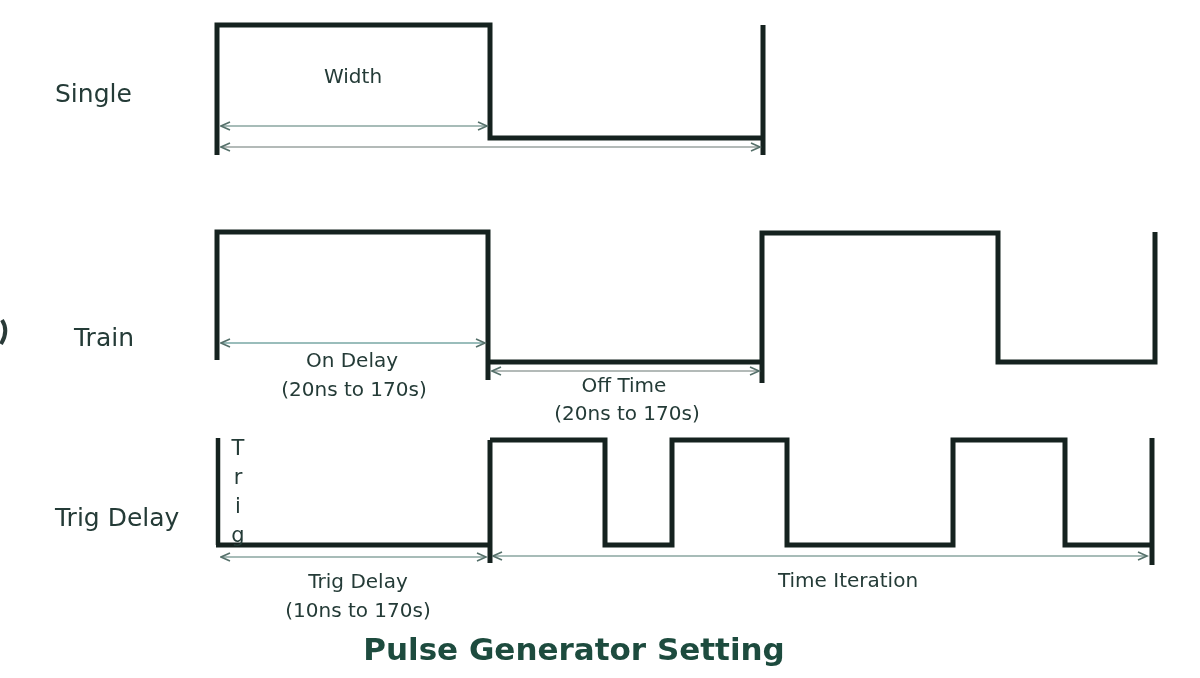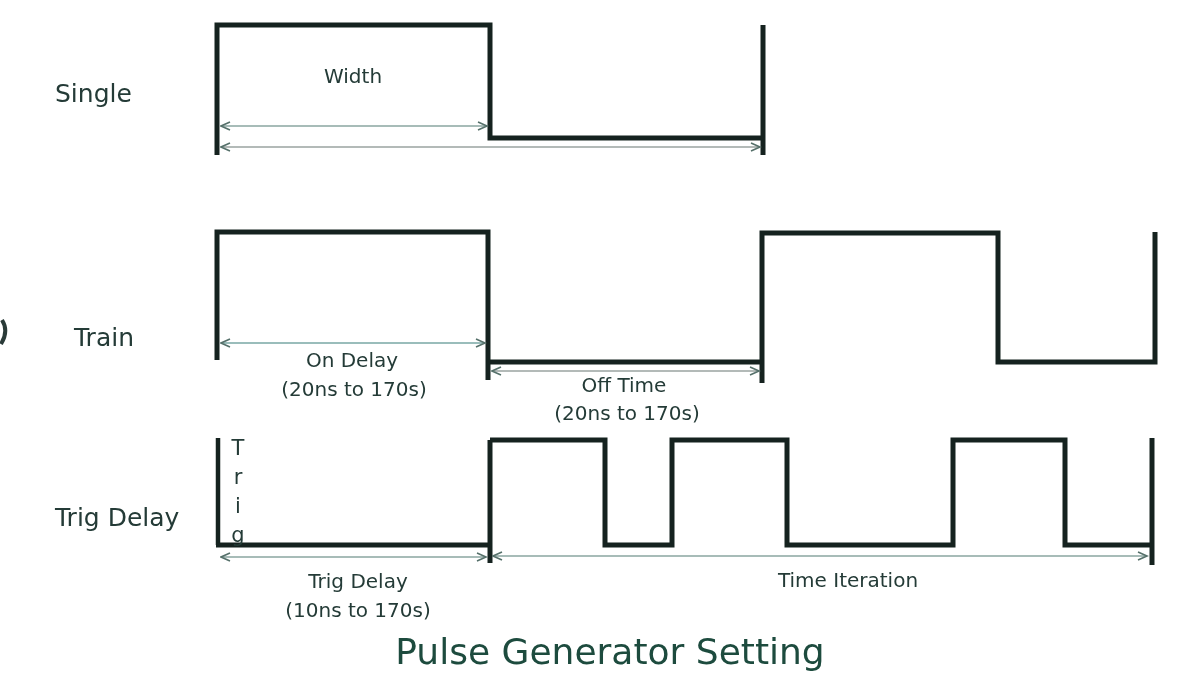--- a/index.html
+++ b/index.html
@@ -30,25 +30,25 @@
     left: 226px;
     top: 436px;
     writing-mode: vertical-lr;
     text-orientation: upright;
     font-size: 21px;
     letter-spacing: 5px;
     color: #243b37;
   }
   .diagram-title {
     position: absolute;
-    left: 610px;
+    left: 574px;
     top: 631px;
     transform: translateX(-50%);
-    font-size: 36px;
-    font-weight: normal;
+    font-size: 31px;
+    font-weight: bold;
     color: #1d4b3e;
     white-space: nowrap;
   }
 </style>
 </head>
 <body>
 
 <div class="stage">
 
   <svg class="wave-layer" width="1200" height="678" viewBox="0 0 1200 678" fill="none" xmlns="http://www.w3.org/2000/svg">

